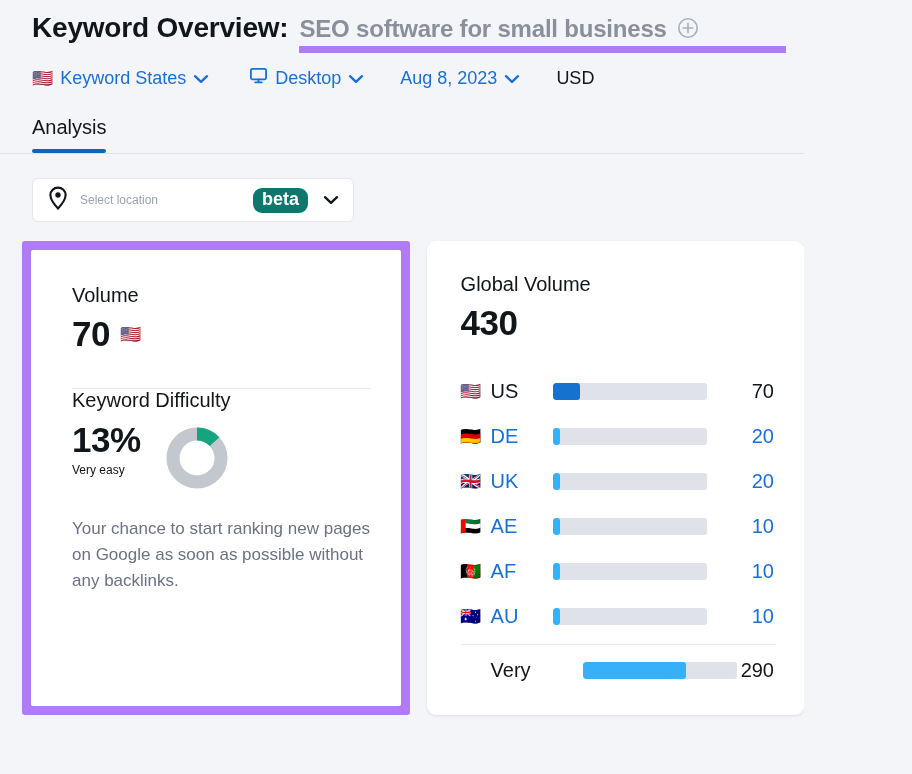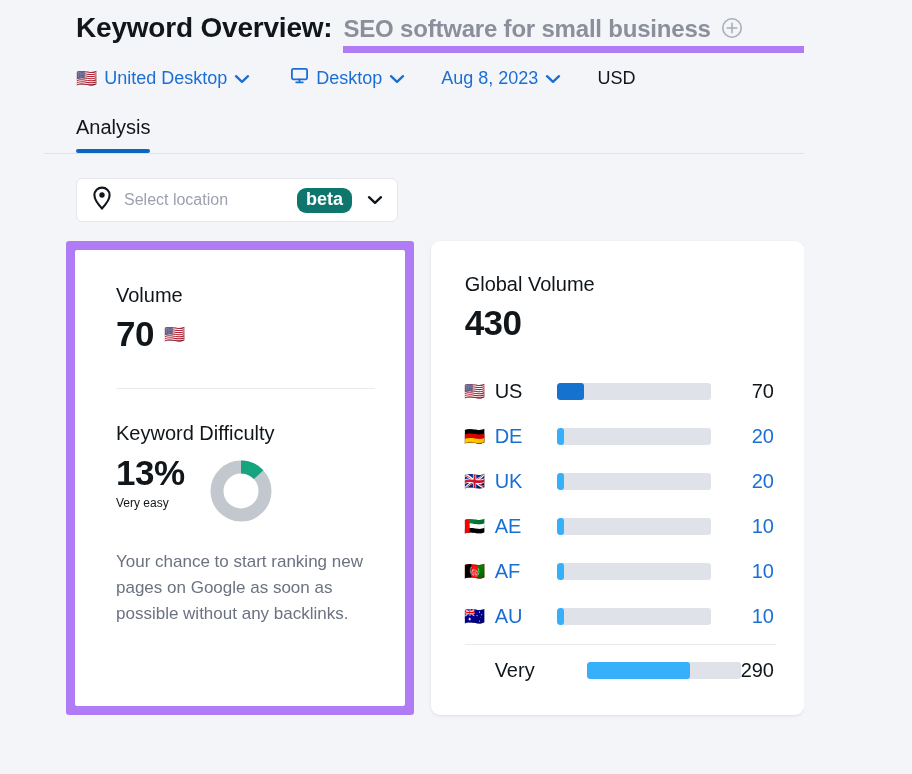--- a/index.html
+++ b/index.html
@@ -3,21 +3,21 @@
 <meta charset="utf-8">
 <style>
   * { box-sizing: border-box; margin: 0; padding: 0; }
   html, body {
     width: 912px;
     height: 774px;
     background: #f4f5f9;
     font-family: "Liberation Sans", sans-serif;
     -webkit-font-smoothing: antialiased;
   }
-  .page { position: relative; width: 804px; height: 774px; overflow: hidden; padding-left: 44px; }
+  .page { position: relative; width: 804px; height: 774px; overflow: hidden; }
 
   
   .header { padding: 10px 0 0 32px; }
   .title-row { display: flex; align-items: baseline; gap: 11px; }
   .title-main {
     font-size: 28px; font-weight: bold; color: #11161a;
     letter-spacing: -0.2px; line-height: 1.3;
   }
   .keyword-wrap { position: relative; display: flex; align-items: center; gap: 10px; }
   .keyword-text {
@@ -59,21 +59,21 @@
   }
 
   
   .loc-select {
     margin: 24px 0 0 32px; width: 322px; height: 44px;
     background: #ffffff; border: 1px solid #e4e6ec; border-radius: 6px;
     display: flex; align-items: center; padding: 0 14px; gap: 11px;
     cursor: pointer;
   }
   .pin-icon { flex: 0 0 auto; display: block; }
-  .loc-placeholder { font-size: 16px; color: #9ba1ae; flex: 1; }
+  .loc-placeholder { font-size: 12px; color: #9ba1ae; flex: 1; }
   .beta-badge {
     background: #0f766e; color: #ffffff; font-size: 18px; font-weight: bold;
     border-radius: 9px; padding: 2px 9px 3px; line-height: 1.1;
   }
   .loc-chev { margin-left: 4px; }
 
   
   .cards { display: flex; margin: 19px 0 0 0; padding-left: 22px; gap: 17px; }
 
   .card-left-outer {
@@ -89,21 +89,21 @@
     height: 474px; padding: 32px 28px 0 34px;
   }
 
   .metric-label { font-size: 20px; color: #11161a; }
   .metric-value-row { display: flex; align-items: center; gap: 10px; margin-top: 7px; }
   .metric-value { font-size: 35px; font-weight: bold; color: #11161a; letter-spacing: -0.5px; }
   .metric-flag { font-size: 17px; line-height: 1; }
 
   .card-divider { height: 1px; background: #e8eaef; margin: 34px 0 0 0; }
 
-  .kd-block { margin-top: 33px; }
+  .kd-block { }
   .kd-row { display: flex; align-items: flex-start; gap: 24px; margin-top: 8px; }
   .kd-left { display: flex; flex-direction: column; }
   .kd-pct { font-size: 35px; font-weight: bold; color: #11161a; letter-spacing: -0.5px; }
   .kd-verdict { font-size: 12px; color: #11161a; margin-top: 3px; }
   .kd-donut { margin-top: 6px; }
 
   .kd-desc {
     font-size: 17px; color: #6b7280; line-height: 1.52; margin-top: 22px;
     max-width: 342px;
   }
@@ -148,21 +148,21 @@
             <path d="M11 6.2V15.8M6.2 11H15.8" stroke="#a9aeb8" stroke-width="1.6" stroke-linecap="round"></path>
           </svg>
         </span>
         <div class="keyword-underline"></div>
       </div>
     </div>
 
     <div class="meta-row">
       <div class="meta-item meta-link mi-gap-1">
         <span class="flag">🇺🇸</span>
-        <span>United Desktop</span>
+        <span>Keyword States</span>
         <span class="chev">
           <svg width="16" height="10" viewBox="0 0 16 10">
               <path d="M2 2.2L8 7.8L14 2.2" fill="none" stroke="#1a6fd4" stroke-width="2.4" stroke-linecap="round" stroke-linejoin="round"></path>
             </svg>
         </span>
       </div>
 
       <div class="meta-item meta-link mi-gap-2">
         <span>
           <svg width="19" height="19" viewBox="0 0 20 20">

